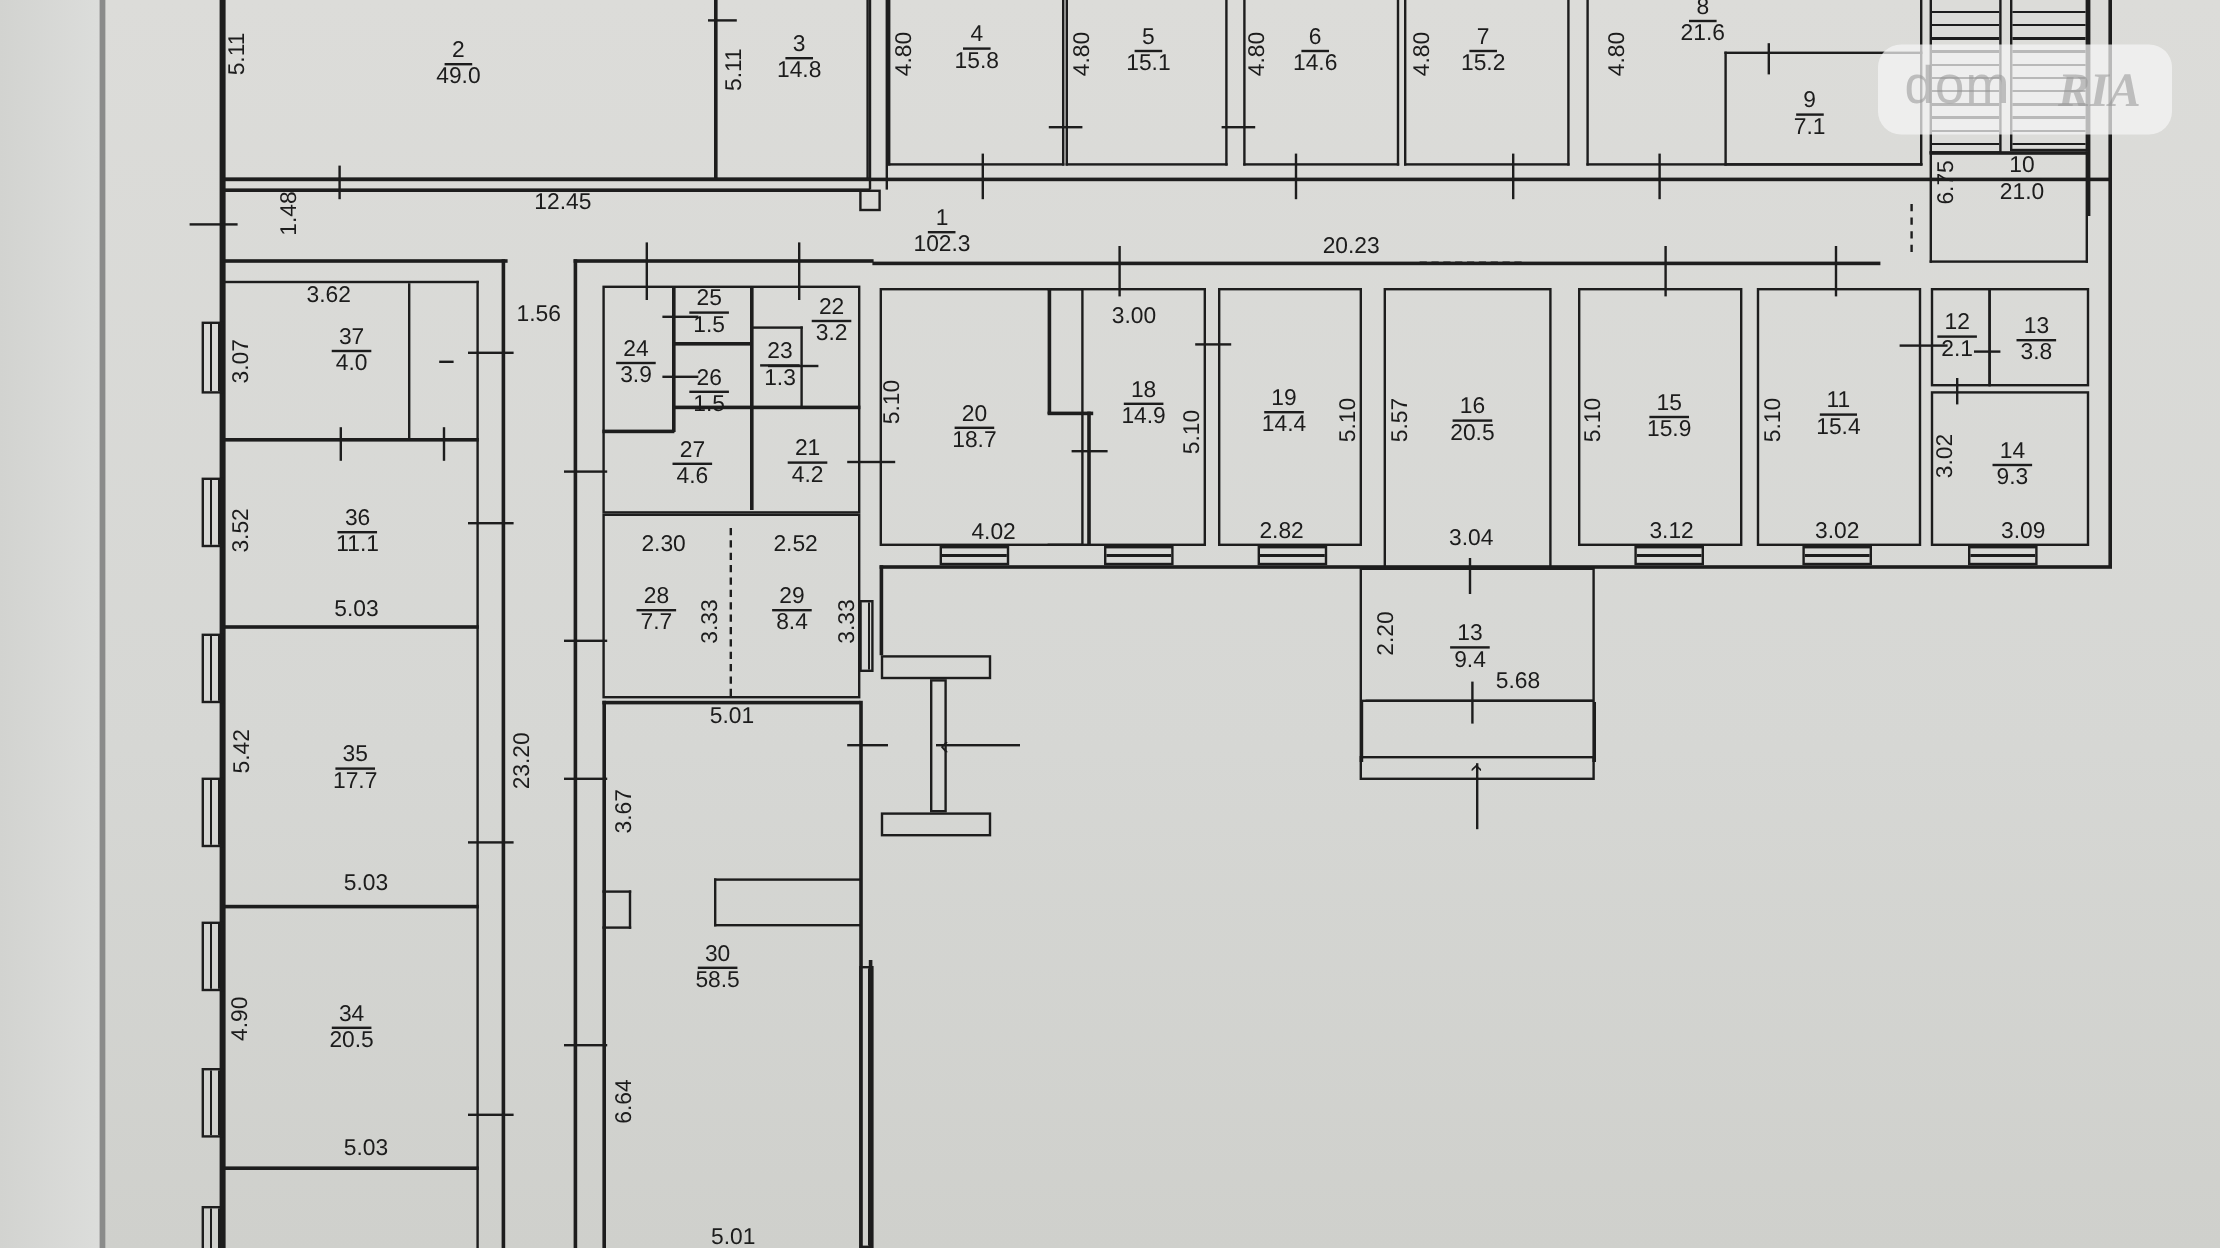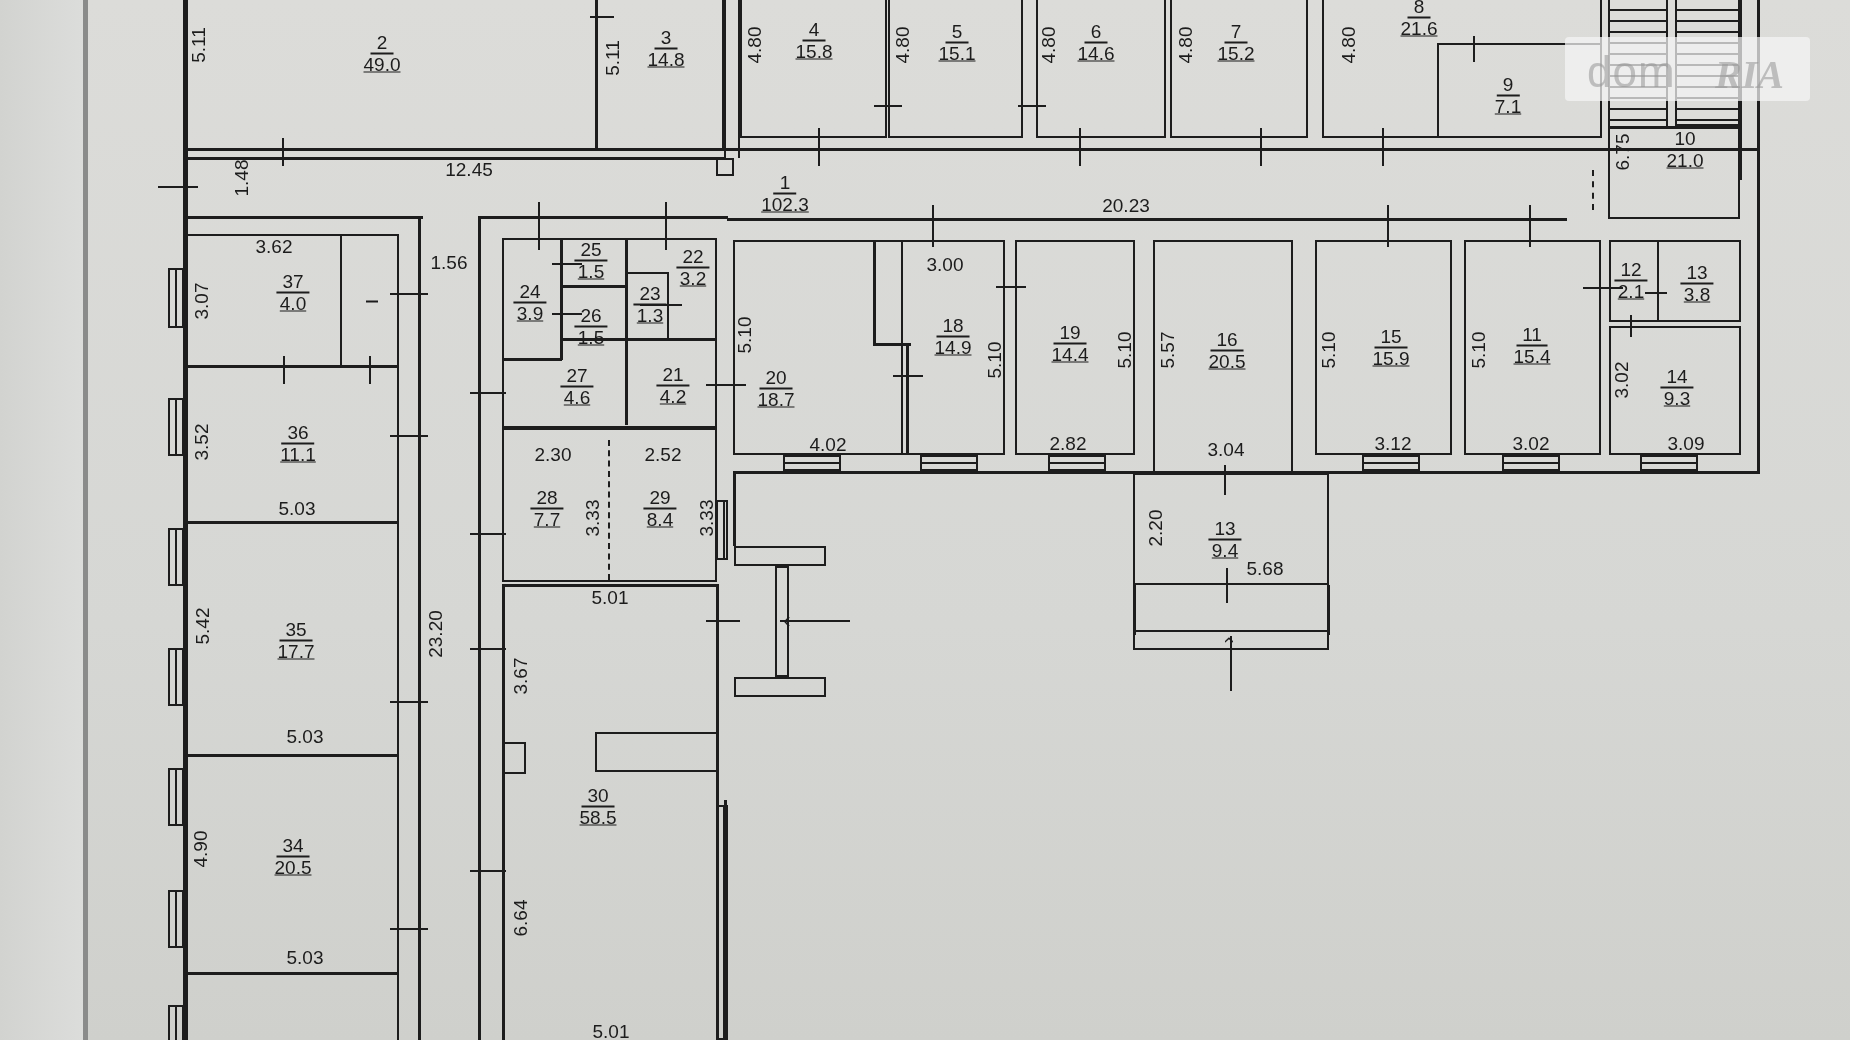--- a/index.html
+++ b/index.html
@@ -6,27 +6,27 @@
   body{width:1850px;height:1040px;overflow:hidden;background:#d7d8d5;font-family:"Liberation Sans",sans-serif;position:relative;}
   .desk{position:absolute;left:0;top:0;width:85px;height:1040px;background:linear-gradient(90deg,#d2d3d0,#dcdddb);}
   .paper-edge{position:absolute;left:83px;top:0;width:5px;height:1040px;background:#8a8b8a;}
   .paper{position:absolute;left:88px;top:0;width:1762px;height:1040px;background:linear-gradient(180deg,#dcdcd9 0%,#d6d7d4 60%,#cfd0cc 100%);}
   .wall{position:absolute;border:2.5px solid #1d1d1d;box-sizing:border-box;}
   .fill{position:absolute;background:#1d1d1d;}
   .lbl{position:absolute;font-size:19px;color:#1c1c1c;line-height:1;white-space:nowrap;transform:translate(-50%,-50%);}
   .vlbl{position:absolute;font-size:19px;color:#1c1c1c;line-height:1;white-space:nowrap;transform:translate(-50%,-50%) rotate(-90deg);}
   .room{position:absolute;transform:translate(-50%,-50%);text-align:center;color:#1c1c1c;font-size:19px;line-height:1;}
   .room .num{display:block;border-bottom:2px solid #1c1c1c;padding:0 6px 1px;margin:0 auto;width:max-content;}
-  .room .area{display:block;padding-top:0;text-decoration:underline;}
+  .room .area{display:block;padding-top:0;}
   .win{position:absolute;border:2px solid #1d1d1d;box-sizing:border-box;background:repeating-linear-gradient(0deg,transparent 0 5px,#1d1d1d 5px 7px);}
   .winv{position:absolute;border:2px solid #1d1d1d;box-sizing:border-box;background:repeating-linear-gradient(90deg,transparent 0 5px,#1d1d1d 5px 7px);}
   .dash{position:absolute;border-top:2.5px dashed #1d1d1d;}
   .dashv{position:absolute;border-left:2.5px dashed #1d1d1d;}
   .stairs{position:absolute;background:repeating-linear-gradient(180deg,#dcdcd9 0 9px,#1d1d1d 9px 11px);border:2px solid #1d1d1d;box-sizing:border-box;}
-  .watermark{position:absolute;left:1565px;top:37px;width:245px;height:64px;background:rgba(245,245,245,.72);border-radius:4px;}
+  .watermark{position:absolute;left:1565px;top:37px;width:245px;height:75px;background:rgba(245,245,245,.72);border-radius:19px;}
   .wm-text{position:absolute;left:22px;top:10px;font-size:44px;color:rgba(150,150,150,.55);font-family:"Liberation Sans",sans-serif;letter-spacing:1px;}
   .wm-ria{position:absolute;left:150px;top:14px;font-size:40px;font-weight:bold;font-style:italic;color:rgba(150,150,150,.55);font-family:"Liberation Serif",serif;}
   .arrow{position:absolute;background:#1d1d1d;}
 </style>
 </head>
 <body>
 
 <div class="desk"></div>
 <div class="paper-edge"></div>
 <div class="paper"></div>
@@ -273,21 +273,21 @@
   </div>
 <div class="room" style="left:660px;top:508px;">
     <span class="num">29</span>
     <span class="area">8.4</span>
   </div>
 <div class="room" style="left:598px;top:806px;">
     <span class="num">30</span>
     <span class="area">58.5</span>
   </div>
 
-<div class="room" style="left:776px;top:356px;margin-top:32px;">
+<div class="room" style="left:812px;top:356px;">
     <span class="num">20</span>
     <span class="area">18.7</span>
   </div>
 <div class="room" style="left:953px;top:336px;">
     <span class="num">18</span>
     <span class="area">14.9</span>
   </div>
 <div class="room" style="left:1070px;top:343px;">
     <span class="num">19</span>
     <span class="area">14.4</span>

